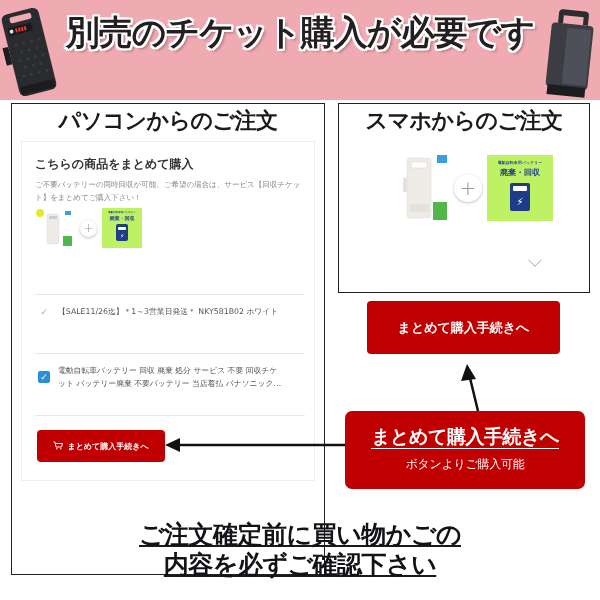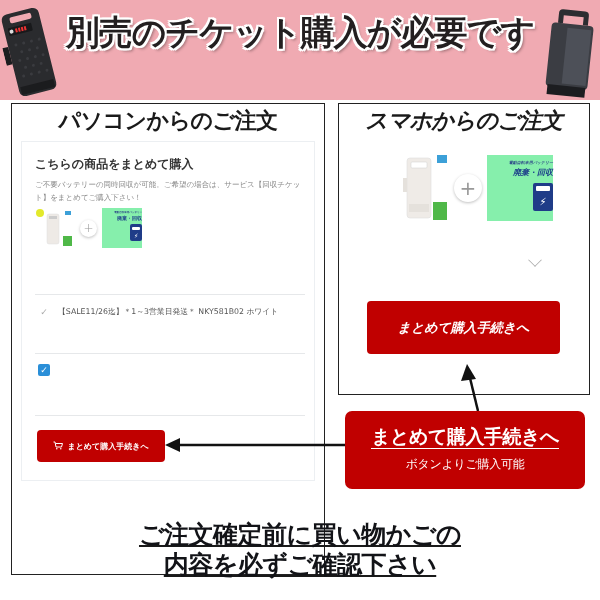--- a/index.html
+++ b/index.html
@@ -12,33 +12,33 @@
   .banner-line { display: block; font-weight: 900; font-size: 34px; line-height: 40px; color: #231f20; letter-spacing: -1px;
     text-shadow: 2px 0 0 #fff, -2px 0 0 #fff, 0 2px 0 #fff, 0 -2px 0 #fff, 2px 2px 0 #fff, -2px -2px 0 #fff, 2px -2px 0 #fff, -2px 2px 0 #fff, 3px 3px 3px rgba(0,0,0,0.35); }
 
   .battery { position: absolute; }
   .battery-left { left: 4px; top: 8px; width: 50px; height: 88px; transform: rotate(-14deg); }
   .battery-right { left: 543px; top: 6px; width: 52px; height: 92px; transform: rotate(6deg); }
 
   
   .panel { position: absolute; border: 1.5px solid #222; background: #fff; }
   .panel-pc { left: 11px; top: 103px; width: 314px; height: 472px; }
-  .panel-sp { left: 338px; top: 103px; width: 252px; height: 292px; font-style: italic; }
+  .panel-sp { left: 338px; top: 103px; width: 252px; height: 190px; }
   .panel-title { text-align: center; font-weight: 900; font-size: 22px; line-height: 30px; color: #1a1a1a; margin-top: 2px; letter-spacing: -0.5px; }
 
   
   .pc-card { position: absolute; left: 9px; top: 37px; width: 294px; height: 340px; border: 1px solid #eceff2; background: #fff; }
   .pc-card-heading { position: absolute; left: 13px; top: 14px; font-size: 12px; font-weight: 700; color: #333; }
   .pc-card-desc { position: absolute; left: 13px; top: 36px; width: 270px; font-size: 7.5px; line-height: 13px; color: #888; }
 
   .thumbs { position: absolute; display: flex; align-items: center; }
   .thumbs-pc { left: 13px; top: 66px; }
   .thumb-battery { position: relative; background: #fff; }
   .thumb-plus { border-radius: 50%; background: #fff; box-shadow: 0 1px 3px rgba(0,0,0,0.25); color: #999; display: flex; align-items: center; justify-content: center; font-weight: 300; }
-  .thumb-ticket { background: #86efac; position: relative; display: flex; flex-direction: column; align-items: flex-end; }
+  .thumb-ticket { background: #bef264; position: relative; display: flex; flex-direction: column; align-items: center; }
   .ticket-small { color: #34568b; font-weight: 700; }
   .ticket-big { color: #1d3f8a; font-weight: 900; }
   .ticket-bin { background: #1f3c88; border-radius: 2px; position: relative; display: flex; align-items: center; justify-content: center; color: #fff; }
   .ticket-bin::before { content: ""; position: absolute; top: 3px; left: 15%; width: 70%; height: 18%; background: #fff; border-radius: 1px; }
 
   .divider { position: absolute; left: 23px; width: 270px; height: 1px; background: #e6e8ea; }
 
   .item-row { position: absolute; left: 16px; width: 280px; display: flex; align-items: center; }
   .item-check { width: 12px; height: 12px; margin-right: 8px; flex-shrink: 0; display: flex; align-items: center; justify-content: center; font-size: 9px; }
   .check-plain { color: #aaa; }
@@ -143,20 +143,24 @@
       <span class="item-check check-plain">✓</span>
       <span class="item-text">
         <span style="display:block;">【SALE11/26迄】＊1～3営業日発送＊ NKY581B02 ホワイト</span>
       </span>
     </div>
 
     <div class="divider" style="top:211px;left:13px;"></div>
 
     <div class="item-row" style="top:222px;">
       <span class="item-check check-box">✓</span>
+      <span class="item-text">
+        <span style="display:block;">電動自転車バッテリー 回収 廃棄 処分 サービス 不要 回収チケ</span>
+        <span style="display:block;">ット バッテリー廃棄 不要バッテリー 当店着払 パナソニック…</span>
+      </span>
     </div>
 
     <div class="divider" style="top:273px;left:13px;"></div>
   </div>
 
   <div class="btn-red btn-pc">
     <span class="cart">
       <svg width="10" height="9" viewBox="0 0 10 9">
           <path d="M0.5 1 H2 L3 6 H8.5 L9.5 2.5 H2.5" fill="none" stroke="#fff" stroke-width="1"></path>
           <circle cx="3.8" cy="7.8" r="0.8" fill="#fff"></circle>

